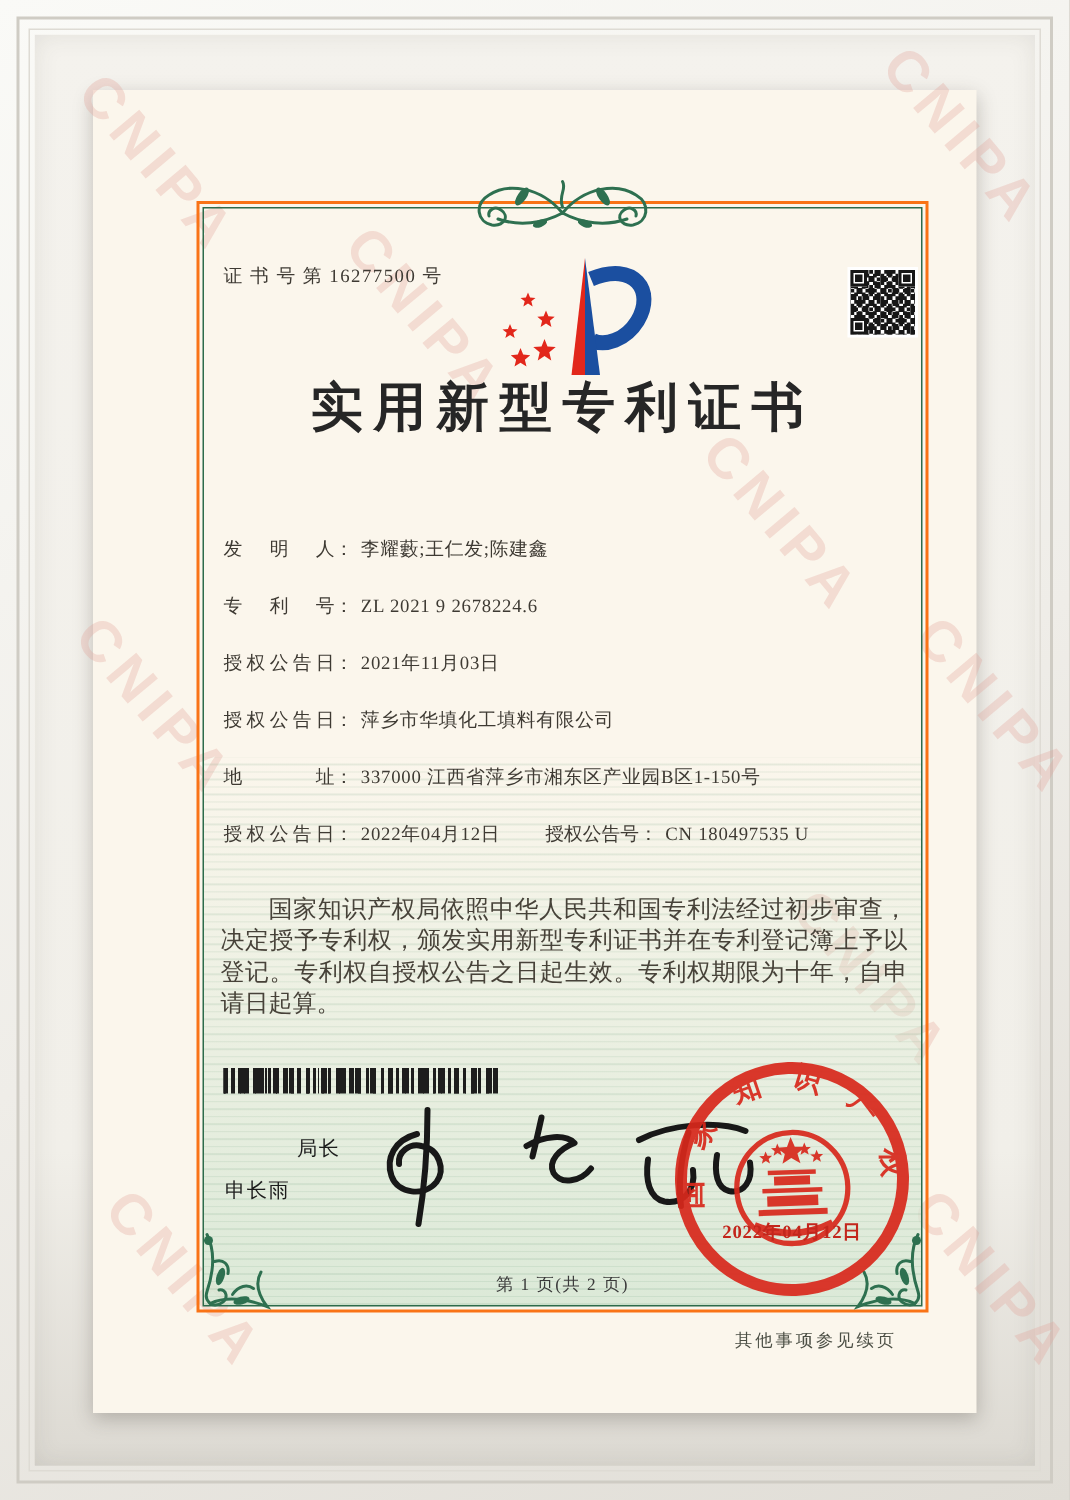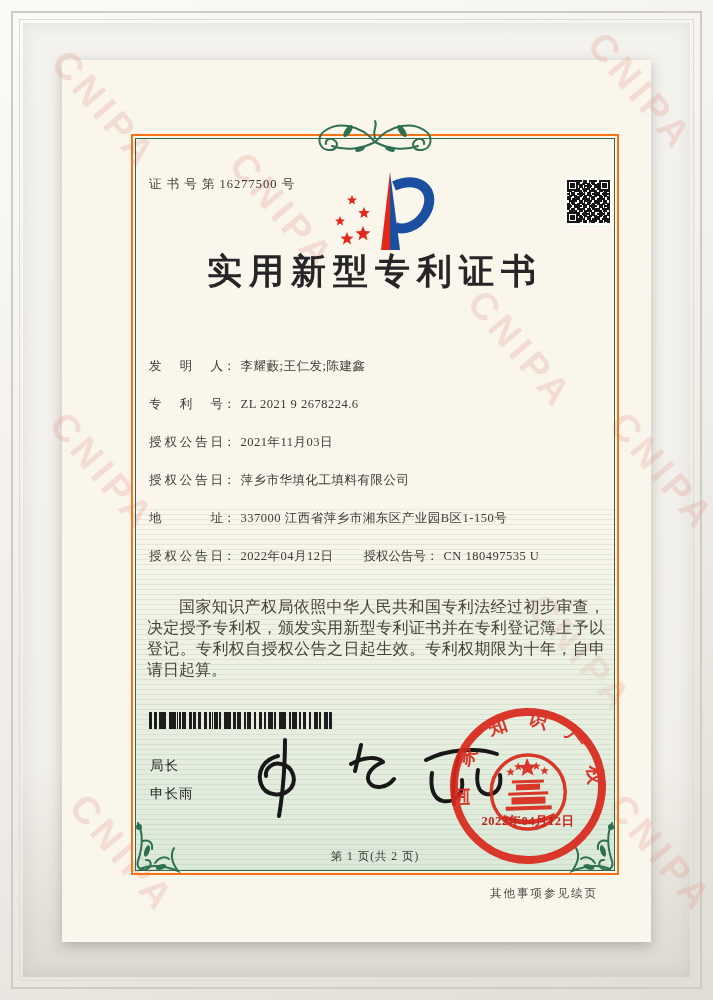--- a/index.html
+++ b/index.html
@@ -51,21 +51,21 @@
   .body-text{position:absolute;left:14px;right:12px;top:431px;font-size:16px;line-height:21px;
              color:#474239;text-align:justify;margin-top:29px;}
   .body-text p{margin:0;text-indent:2em;}
   .barcode{position:absolute;left:16px;top:576px;width:184px;height:17px;
      background-image:
        repeating-linear-gradient(90deg,#1d1d1d 0 2px,rgba(0,0,0,0) 2px 5px),
        repeating-linear-gradient(90deg,#1d1d1d 0 1px,rgba(0,0,0,0) 1px 7px),
        repeating-linear-gradient(90deg,#1d1d1d 0 3px,rgba(0,0,0,0) 3px 11px);}
   .signoff{position:absolute;left:17px;font-family:"Liberation Sans","DejaVu Sans",sans-serif;
            font-size:13.5px;color:#1c1c1c;letter-spacing:1px;}
-  .signoff-title{top:621px;}
+  .signoff-title{top:621px;margin-left:48px;}
   .signoff-name{top:649px;}
   .signature{position:absolute;left:100px;top:596px;}
   .seal{position:absolute;left:314px;top:569px;width:162px;height:162px;transform:rotate(-2deg);}
   .seal-date{position:absolute;left:316px;top:677px;width:158px;text-align:center;
              color:#c3261c;font-size:12.5px;font-weight:bold;letter-spacing:.5px;}
   .page-num{position:absolute;left:0;right:0;top:713px;text-align:center;font-size:11.5px;
             letter-spacing:1px;color:#3a3a3a;}
   .extra-note{position:absolute;left:52px;width:484px;top:826px;text-align:right;z-index:1;
               font-size:11.5px;letter-spacing:2px;color:#4c4f45;}
 </style>

